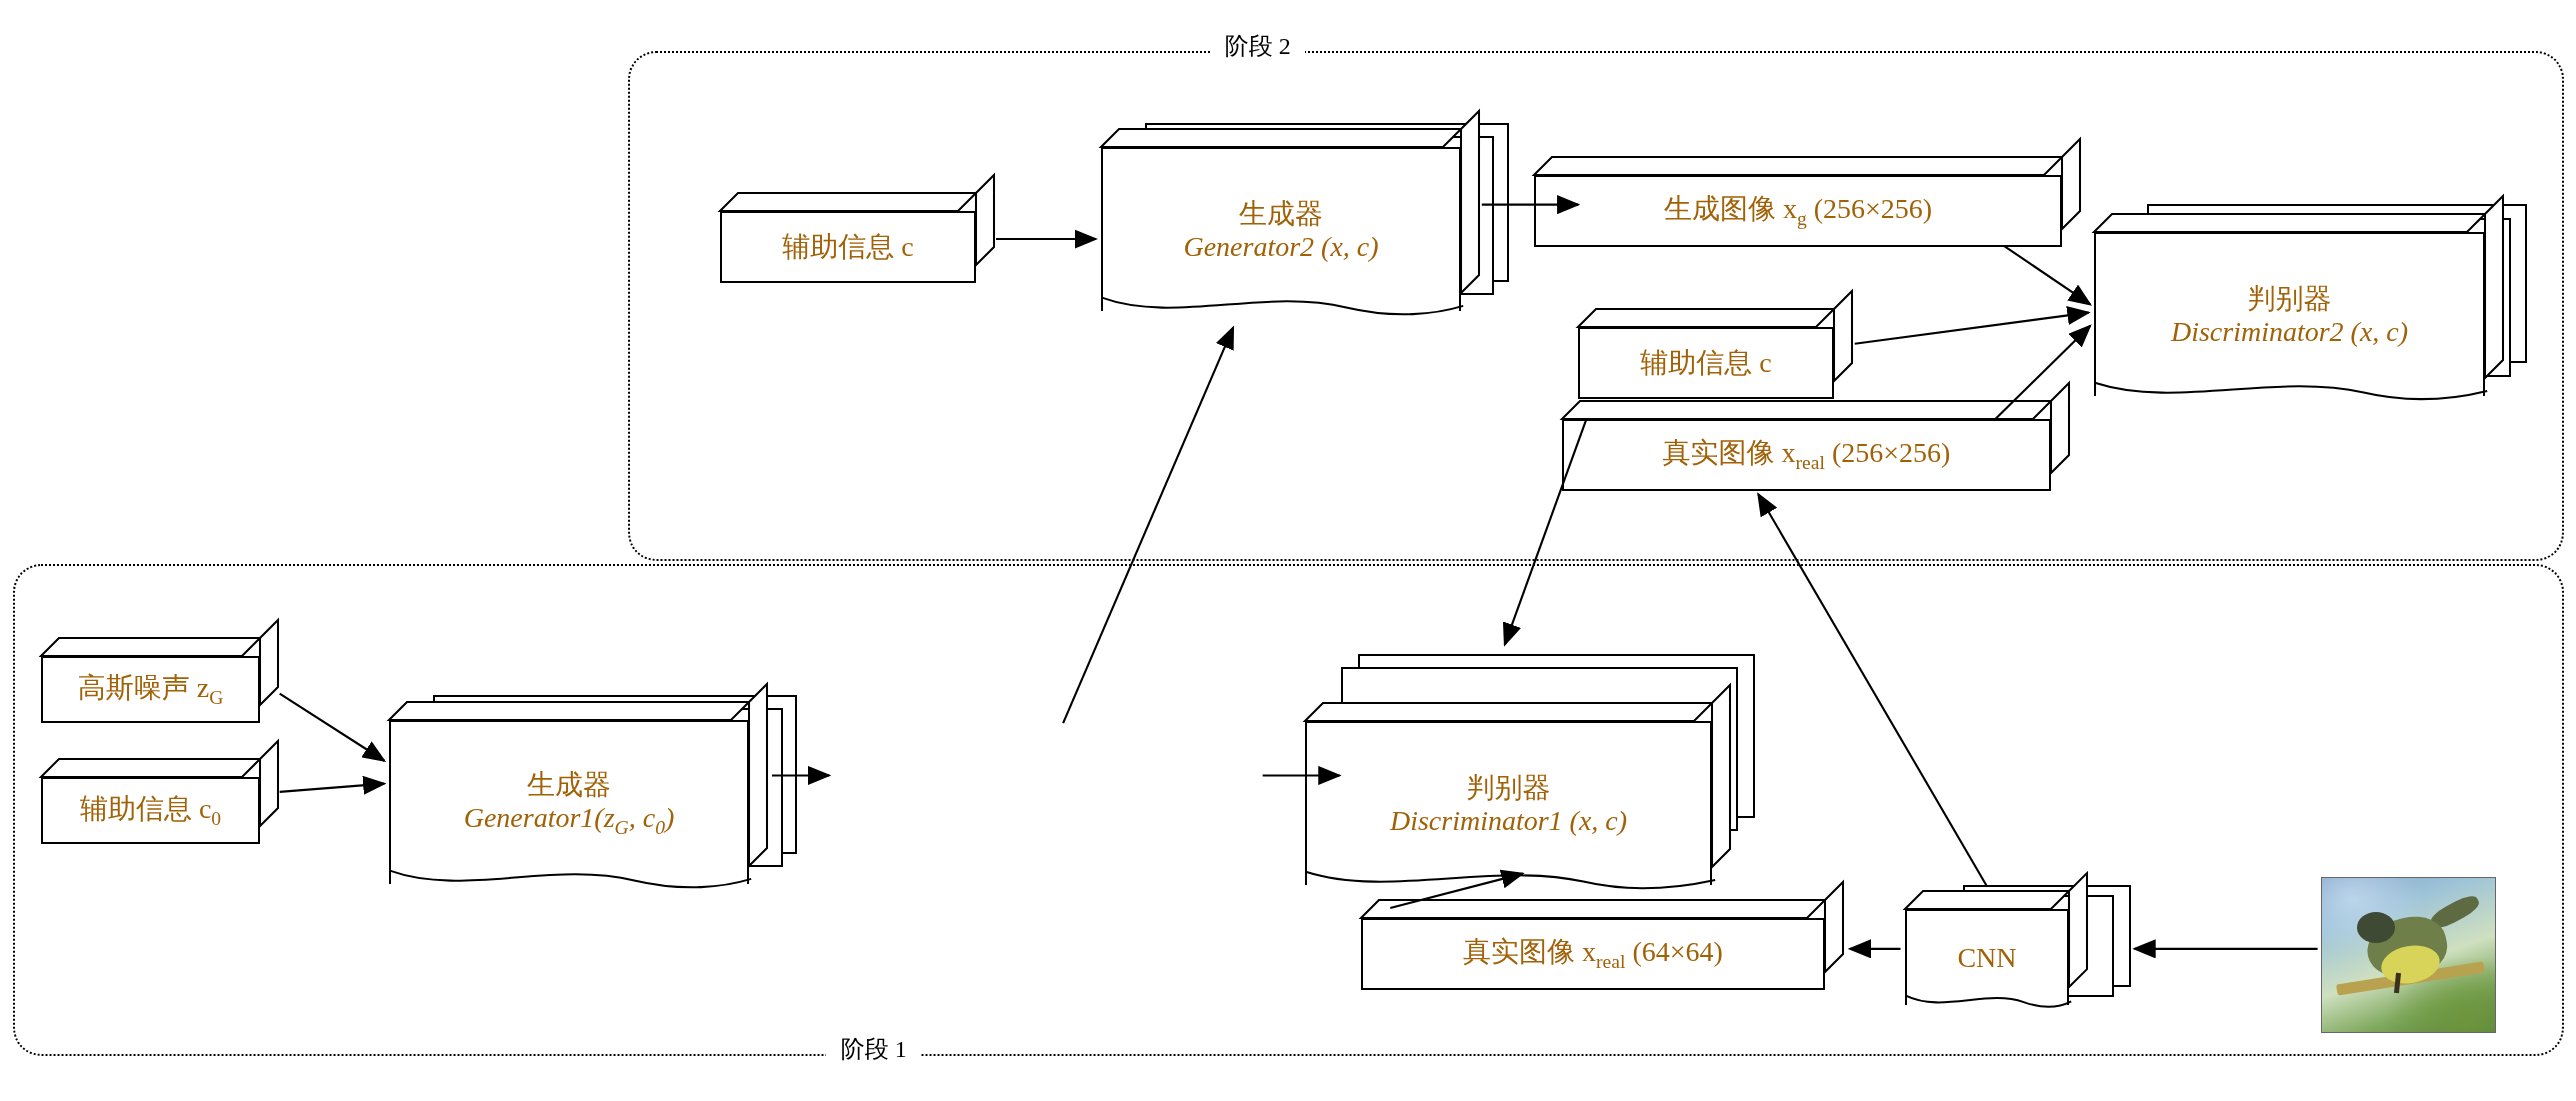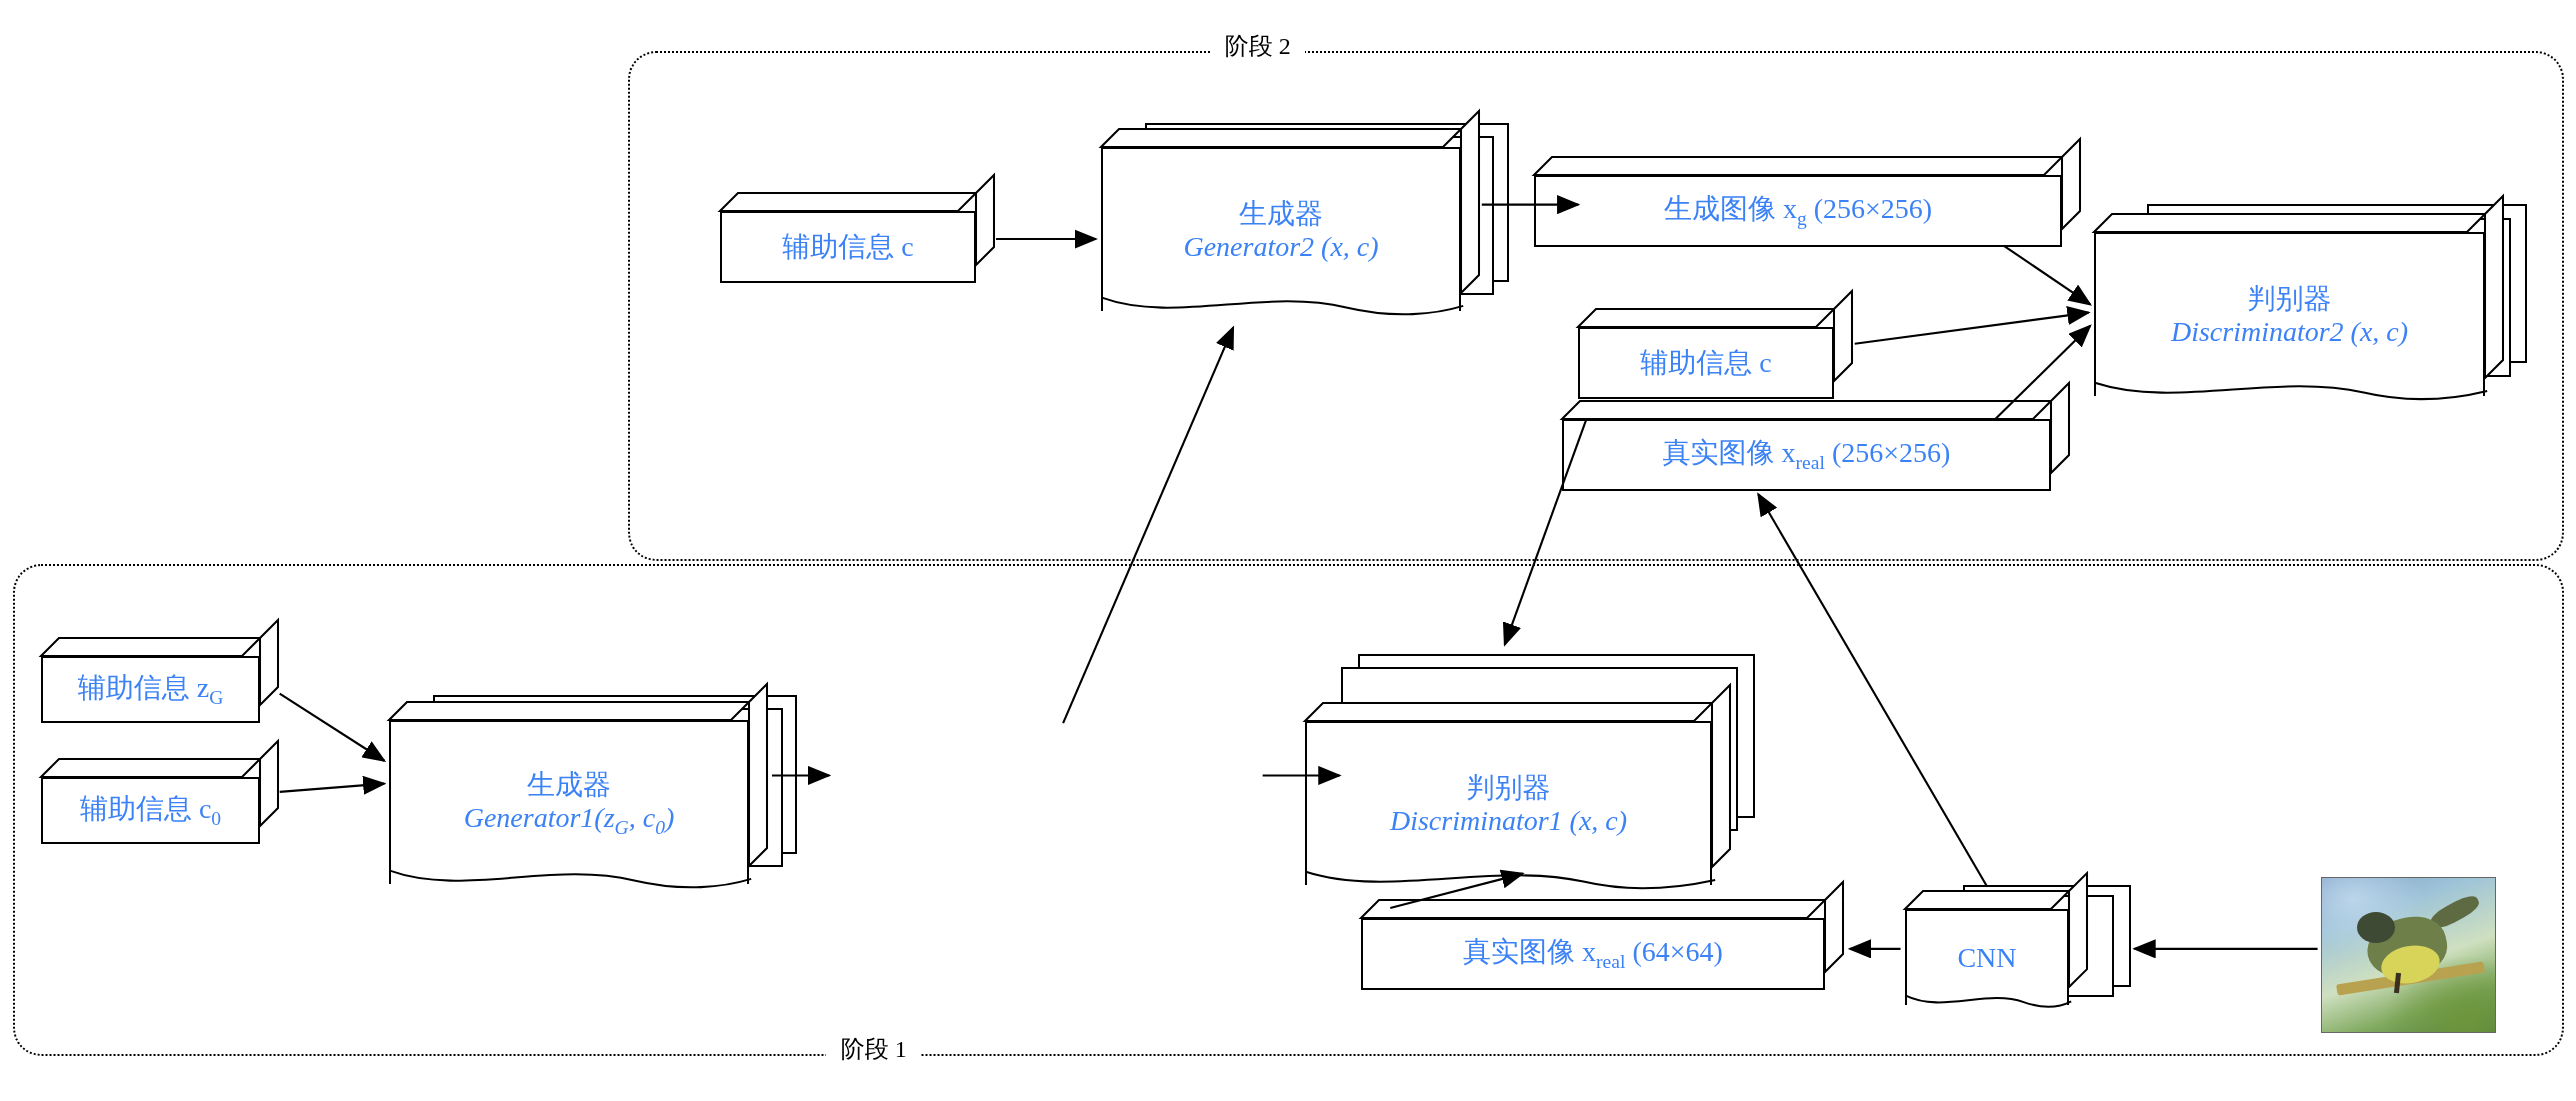--- a/index.html
+++ b/index.html
@@ -14,21 +14,21 @@
     position:absolute;background:#fff;padding:0 14.7px;font-size:24px;color:#000;
     white-space:nowrap;line-height:1;
   }
 
   
   .box{position:absolute;box-sizing:border-box;}
   .box .face{
     position:absolute;left:0;top:18px;right:18px;bottom:0;
     border:2px solid #000;background:#fff;
     display:flex;flex-direction:column;align-items:center;justify-content:center;
-    text-align:center;line-height:1.18;color:#3b82f6;z-index:3;
+    text-align:center;line-height:1.18;color:#a16207;z-index:3;
   }
   .box .top{
     position:absolute;left:0;top:0;width:calc(100% - 18px);height:18px;
     z-index:2;pointer-events:none;
   }
   .box .side{
     position:absolute;right:0;top:0;width:18px;height:calc(100% - 18px);
     z-index:2;pointer-events:none;
   }
   .box svg{display:block;overflow:visible}
@@ -159,21 +159,21 @@
 
   <div class="box" style="left:41px;top:638px;width:237px;height:85px;">
     <svg class="top" viewBox="0 0 268 22" preserveAspectRatio="none">
         <polygon class="ln" points="0,22 22,0 268,0 246,22"></polygon>
       </svg>
     <svg class="side" viewBox="0 0 22 82" preserveAspectRatio="none">
         <polygon class="ln" points="0,0 22,-22 22,60 0,82"></polygon>
       </svg>
     <div class="face">
       <div class="t1">
-        <span>辅助信息 z</span><span class="sub">G</span>
+        <span>高斯噪声 z</span><span class="sub">G</span>
       </div>
     </div>
   </div>
 
   <div class="box" style="left:41px;top:759px;width:237px;height:85px;">
     <svg class="top" viewBox="0 0 268 22" preserveAspectRatio="none">
         <polygon class="ln" points="0,22 22,0 268,0 246,22"></polygon>
       </svg>
     <svg class="side" viewBox="0 0 22 82" preserveAspectRatio="none">
         <polygon class="ln" points="0,0 22,-22 22,60 0,82"></polygon>

